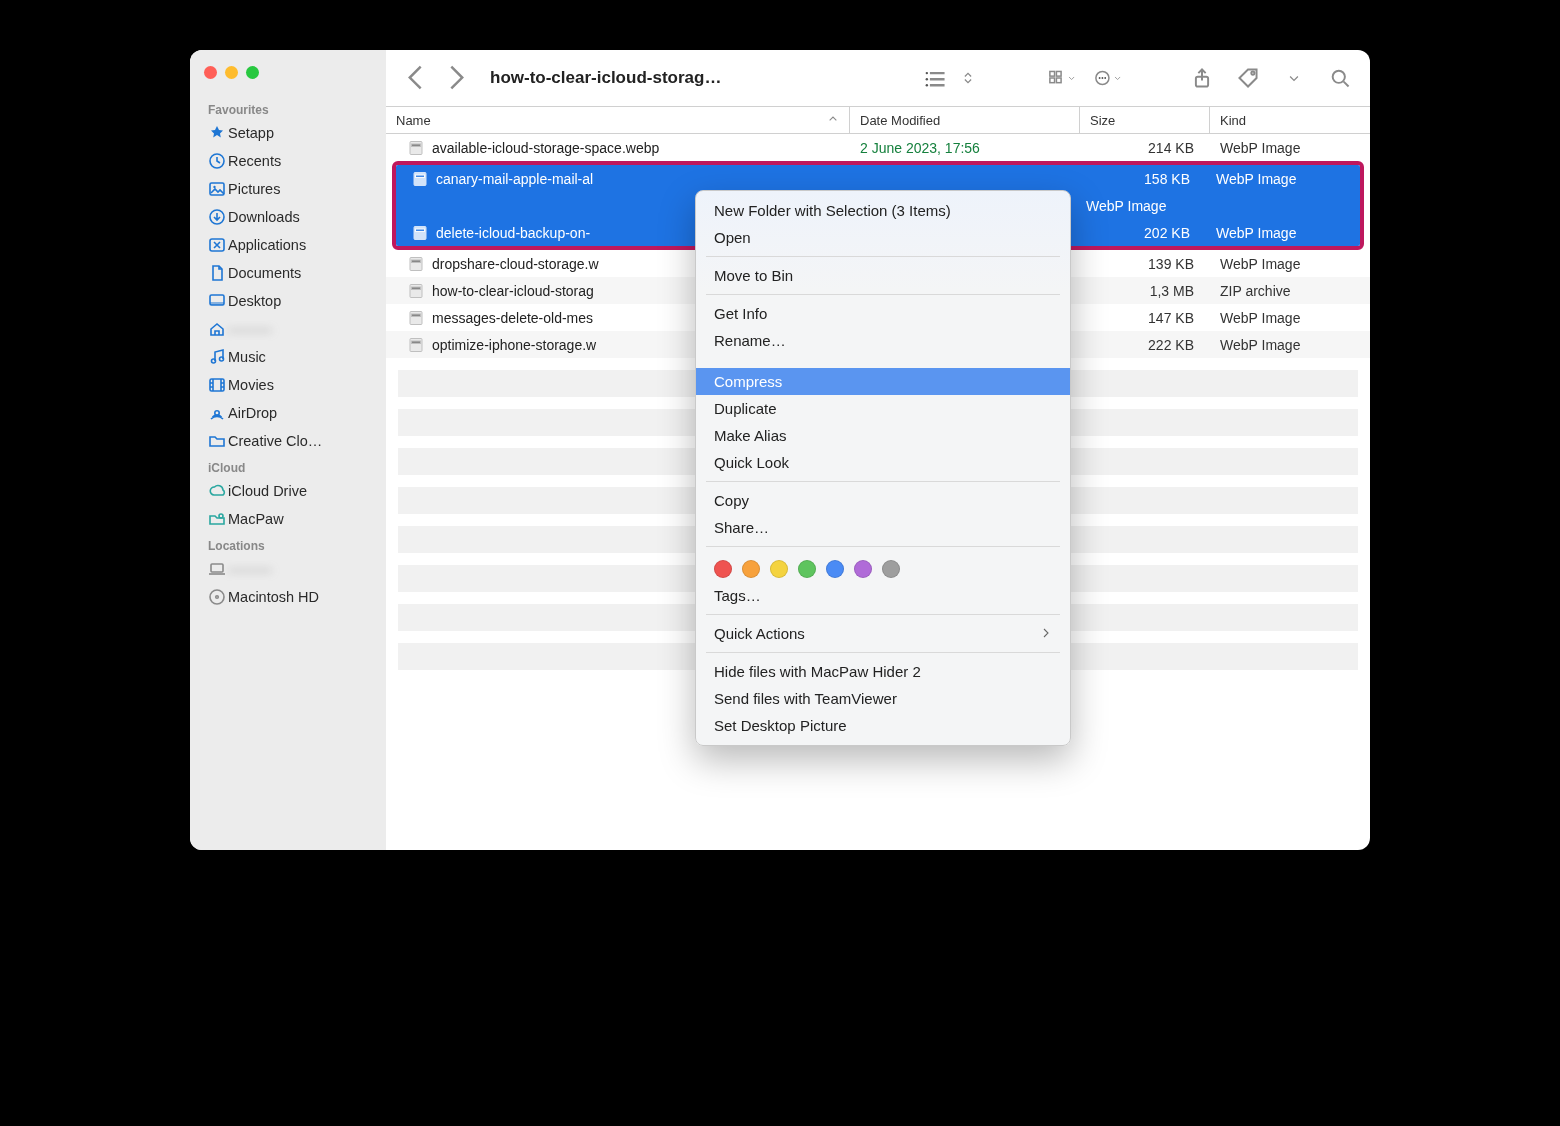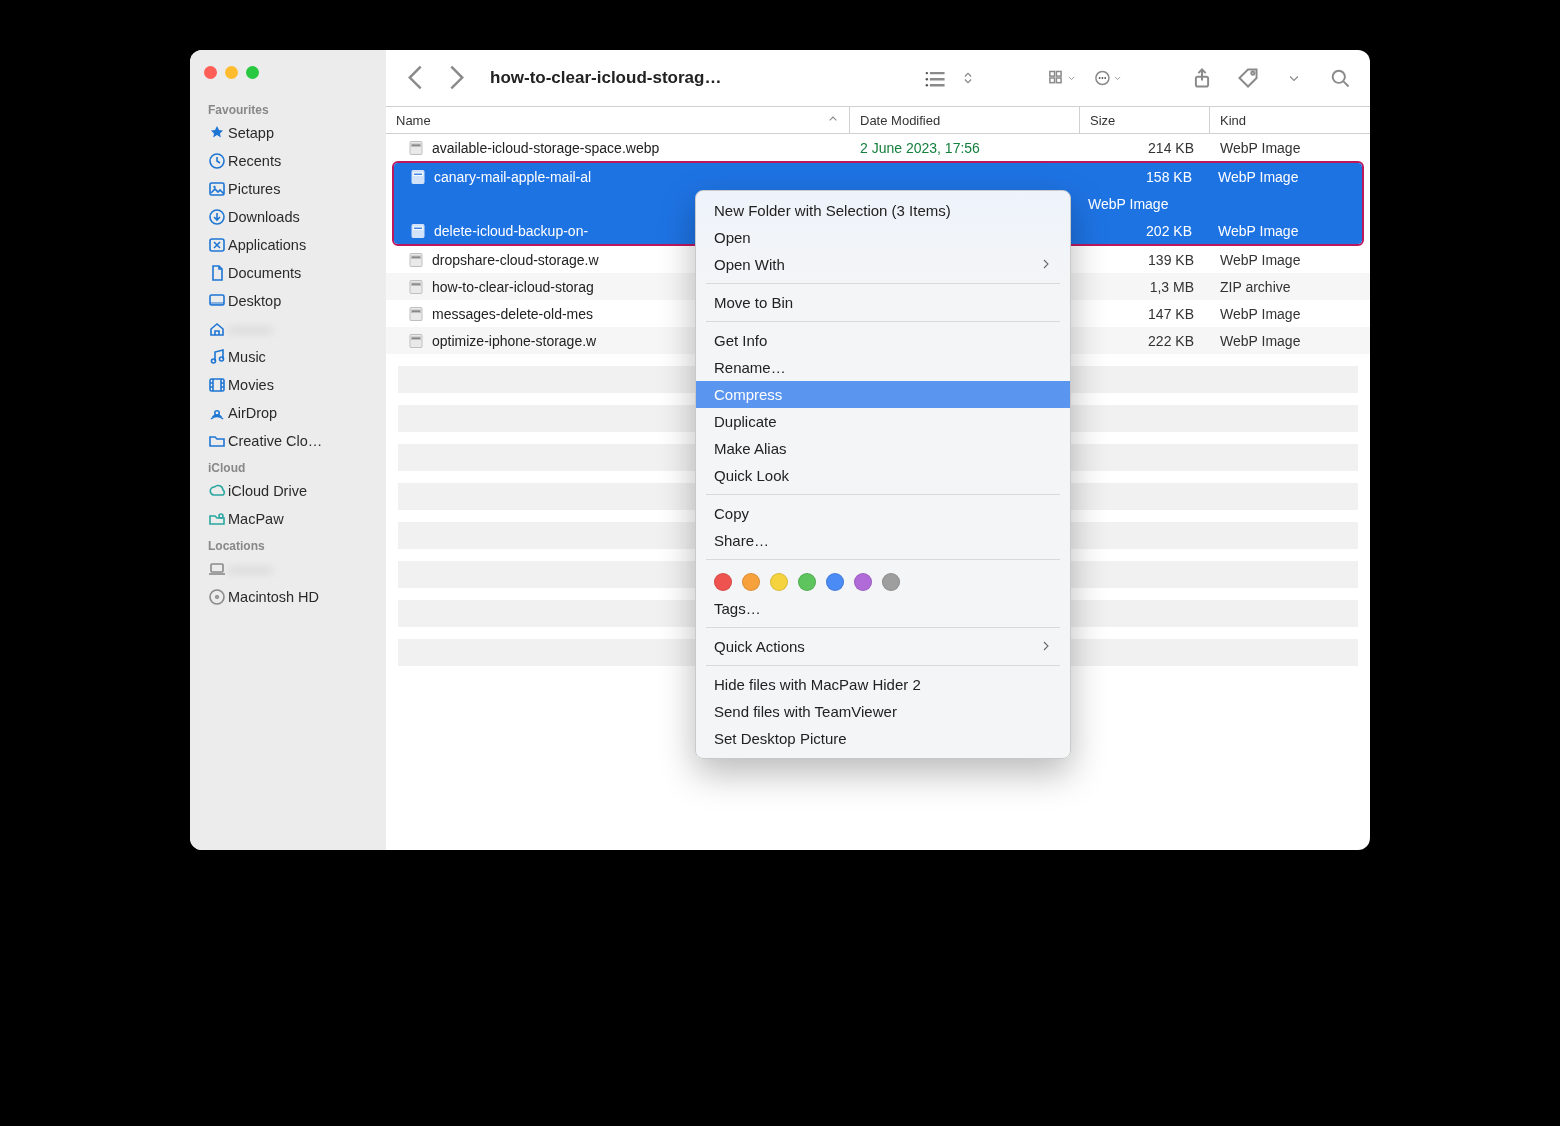--- a/index.html
+++ b/index.html
@@ -56,41 +56,41 @@
   
   .rows { position: relative; font-size: 14px; color: #222; }
   .row { display: grid; grid-template-columns: 1fr 230px 130px 160px; align-items: center; height: 27px; }
   .row:nth-child(even) { background: var(--row-alt); }
   .row .name-cell { display: flex; align-items: center; gap: 8px; padding-left: 22px; white-space: nowrap; overflow: hidden; text-overflow: ellipsis; }
   .row .date-cell { padding-left: 10px; color: #15803d; }
   .row .size-cell { text-align: right; padding-right: 16px; color: #333; }
   .row .kind-cell { padding-left: 10px; color: #333; }
   .row.selected { background: var(--selection-blue) !important; color: #fff; }
   .row.selected .date-cell, .row.selected .size-cell, .row.selected .kind-cell { color: #fff; }
-  .selection-wrap { border: 2px solid #be185d; border-radius: 6px; margin: 0 6px; overflow: hidden; }
+  .selection-wrap { border: 4px solid #be185d; border-radius: 6px; margin: 0 6px; overflow: hidden; }
   .selection-wrap .row { margin: 0 -6px; }
   .file-ico { width: 16px; height: 16px; flex: none; }
   .file-ico rect { fill: #e9e9e9; stroke: #bfbfbf; }
   .file-ico .band { fill: #888; }
   .row.selected .file-ico rect { fill: #fff; stroke: #fff; opacity: .8; }
   .row.selected .file-ico .band { fill: #1e73e3; }
 
   
   .ph { height: 27px; margin: 12px 12px 0 12px; background: #f1f1f1; border-radius: 0; }
 
   
   .ctx-menu {
     position: absolute; left: 505px; top: 140px; width: 376px;
     background: linear-gradient(#eef3fb, #f4f5f6 18%, #f4f5f6);
     border: 1px solid #c9c9c9; border-radius: 8px;
     box-shadow: 0 14px 36px rgba(0,0,0,.28);
     padding: 6px 0; font-size: 15px; color: #222;
   }
   .mi { padding: 5px 18px; display: flex; align-items: center; justify-content: space-between; }
-  .mi.hover { background: var(--menu-highlight); color: #fff; }
+  .mi.hover { background: var(--menu-highlight); color: #fff; margin-top: 14px; }
   .msep { height: 1px; background: #d9d9d9; margin: 5px 10px; }
   .tag-row { display: flex; gap: 10px; padding: 8px 18px 4px; }
   .tag { width: 18px; height: 18px; border-radius: 50%; box-shadow: inset 0 0 0 1px rgba(0,0,0,.12); }
   .chev { color: #666; }
 
   
   .sicon { stroke: var(--accent-blue); fill: none; stroke-width: 1.6; }
   .sicon.grey { stroke: #8a8a8a; }
 </style>
 </head>
@@ -545,26 +545,20 @@
 
     </main>
 
     <div class="ctx-menu" id="ctx-mount">
         <div class="mi">
           <span>New Folder with Selection (3 Items)</span>
         </div>
         <div class="mi">
           <span>Open</span>
         </div>
-        <div class="mi">
-          <span>Open With</span>
-          <span class="chev"><svg viewBox="0 0 18 18" width="12" height="12" class="sicon grey" style="stroke:currentColor">
-              <use href="#i-chevr"></use>
-            </svg></span>
-        </div>
         <div class="msep"></div>
         <div class="mi">
           <span>Move to Bin</span>
         </div>
         <div class="msep"></div>
         <div class="mi">
           <span>Get Info</span>
         </div>
         <div class="mi">
           <span>Rename…</span>

